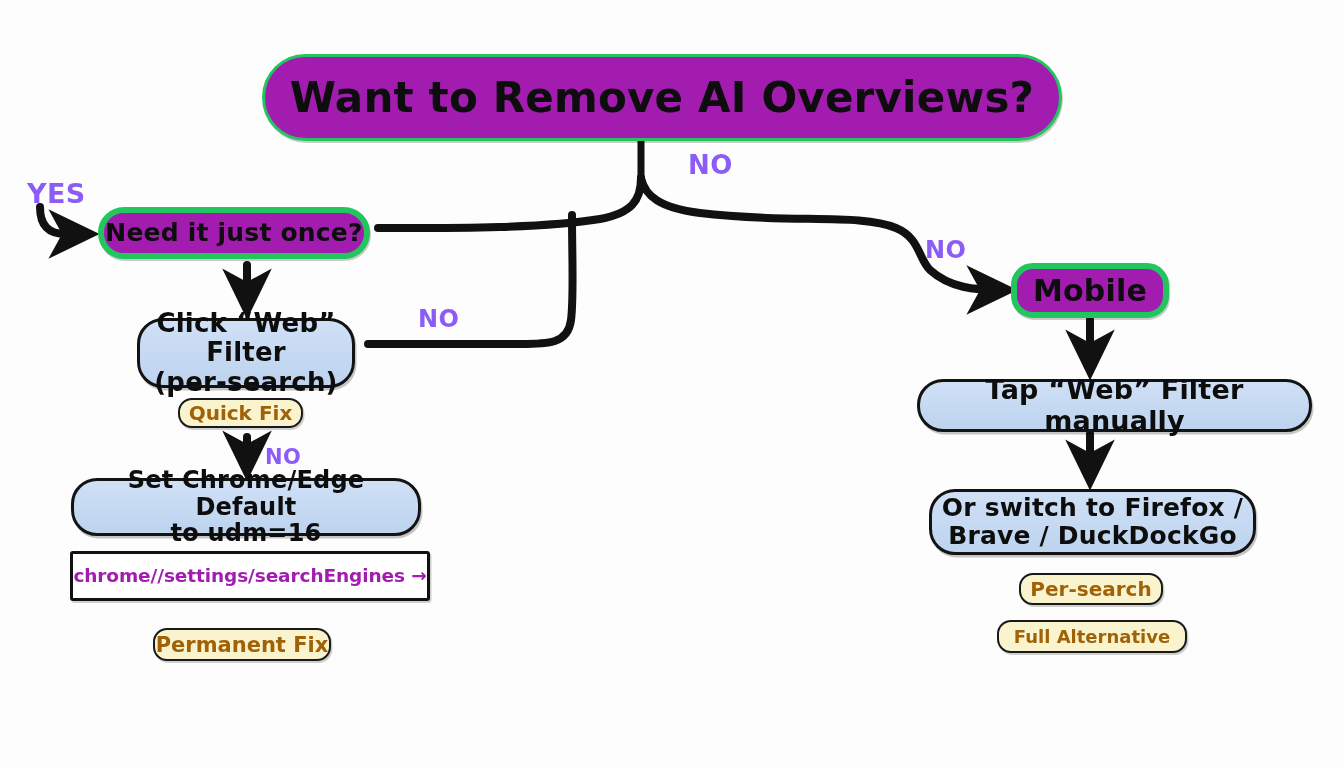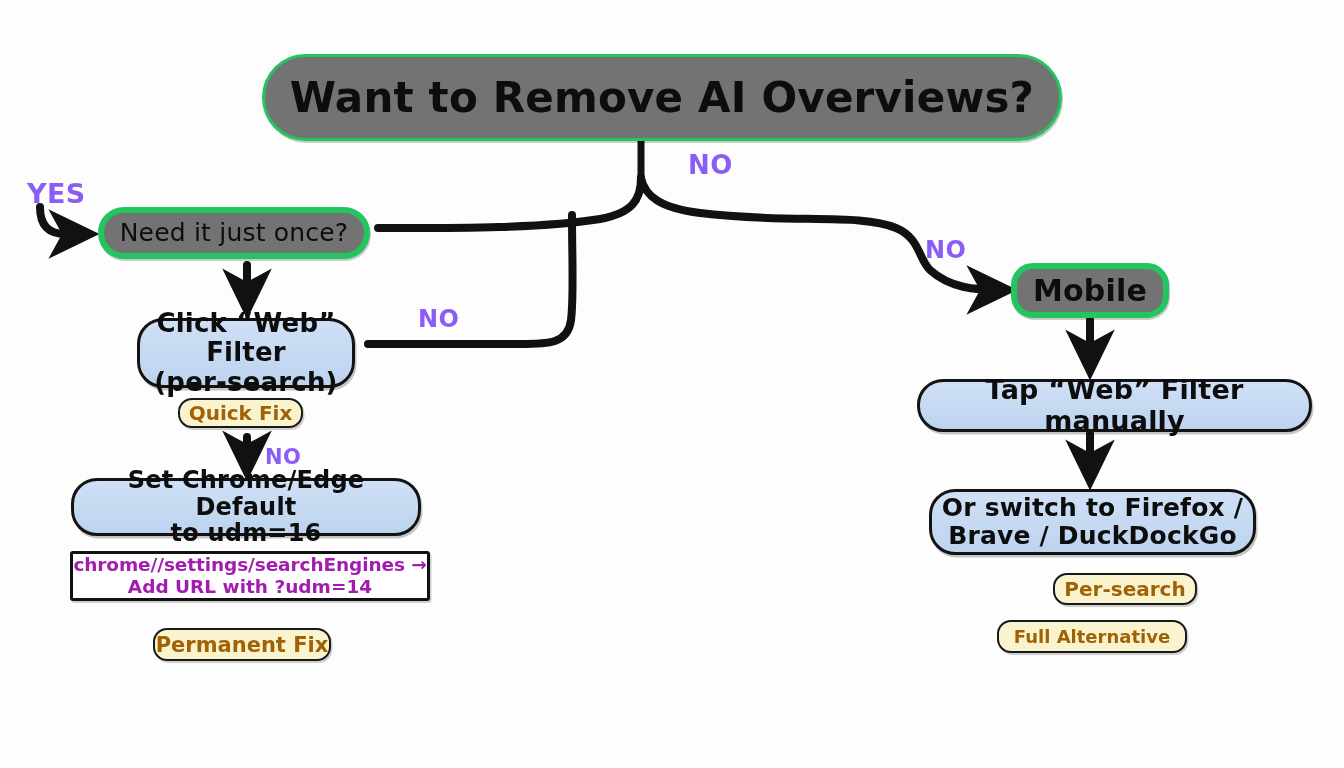--- a/index.html
+++ b/index.html
@@ -24,21 +24,21 @@
     align-items: center;
     justify-content: center;
     text-align: center;
     color: #0d0d0d;
     line-height: 1.12;
     white-space: pre-line;
     letter-spacing: .2px;
   }
 
   .node-decision {
-    background: #737373;
+    background: #a21caf;
     border: 6px solid #22c55e;
     border-radius: 34px;
     box-shadow: 1px 2px 0 rgba(0,0,0,.20);
   }
 
   .node-action {
     background: linear-gradient(180deg,#cfe0f6 0%, #bdd3ee 100%);
     border: 3px solid #131313;
     border-radius: 26px;
     box-shadow: 1.5px 2.5px 0 rgba(0,0,0,.22);
@@ -81,21 +81,21 @@
     border-radius: 44px;
     border-width: 3.5px;
     font-size: 42px;
     font-weight: 700;
   }
 
   #need-once-node {
     left: 98px; top: 207px; width: 272px; height: 52px;
     border-radius: 26px;
     font-size: 25px;
-    font-weight: 400;
+    font-weight: 700;
     text-align: right;
   }
 
   #click-web-node {
     left: 137px; top: 318px; width: 218px; height: 70px;
     font-size: 26px;
     font-weight: 600;
   }
 
   #set-default-node {
@@ -118,21 +118,21 @@
   }
 
   #switch-browser-node {
     left: 929px; top: 489px; width: 327px; height: 66px;
     font-size: 25px;
     font-weight: 600;
   }
 
   #quick-fix-badge   { left: 178px; top: 398px; width: 125px; height: 30px; font-size: 20px; font-weight: 600; }
   #permanent-fix-badge { left: 153px; top: 628px; width: 178px; height: 33px; font-size: 21px; font-weight: 600; }
-  #per-search-badge  { left: 1019px; top: 573px; width: 144px; height: 32px; font-size: 20px; font-weight: 600; margin-left: 34px; }
+  #per-search-badge  { left: 1019px; top: 573px; width: 144px; height: 32px; font-size: 20px; font-weight: 600; }
   #full-alt-badge    { left: 997px; top: 620px; width: 190px; height: 33px; font-size: 18px; font-weight: 600; }
 
   #chrome-settings-box {
     left: 70px; top: 551px; width: 360px; height: 50px;
     font-size: 18.5px;
     font-weight: 600;
   }
   #chrome-settings-box .code-line-1 { letter-spacing: -.1px; }
 
   
@@ -200,21 +200,20 @@
 
   <div class="node node-decision" id="mobile-node">Mobile</div>
 
   <div class="node node-action" id="tap-web-node">Tap “Web” Filter manually</div>
 
   <div class="node node-action" id="switch-browser-node">Or switch to Firefox /
 Brave / DuckDockGo</div>
 
   <div class="codebox" id="chrome-settings-box">
     <span class="code-line-1">chrome//settings/searchEngines →</span>
-    <span class="code-line-2">Add URL with ?udm=14</span>
   </div>
 
   <div class="badge" id="quick-fix-badge">Quick Fix</div>
 
   <div class="badge" id="permanent-fix-badge">Permanent Fix</div>
 
   <div class="badge" id="per-search-badge">Per-search</div>
 
   <div class="badge" id="full-alt-badge">Full Alternative</div>
 

